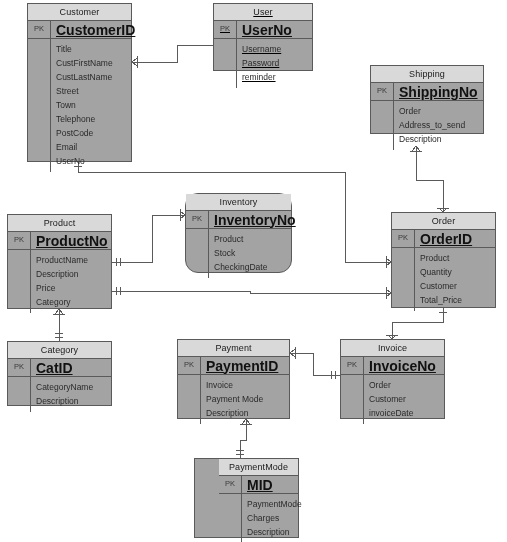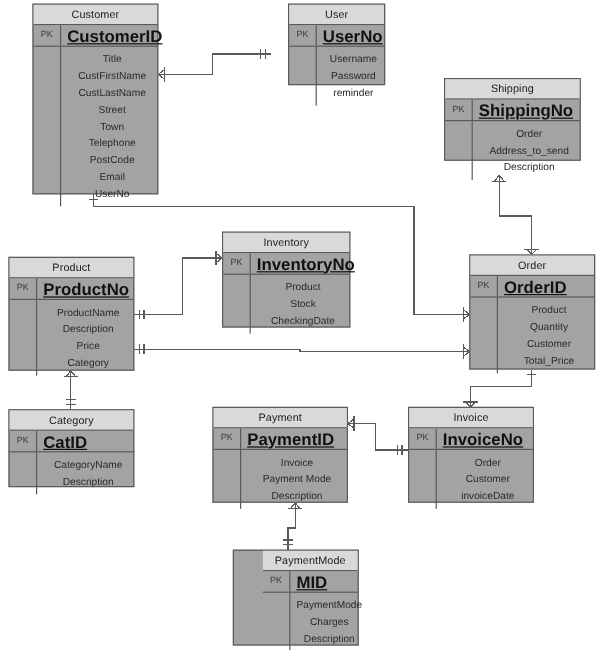--- a/index.html
+++ b/index.html
@@ -70,21 +70,20 @@
   }
   .entity .attrs {
     display: flex;
   }
   .entity .attrs .keycol {
     line-height: normal;
   }
   .entity .attrlist {
     flex: 1;
     padding: 3px 0 4px 0;
-    text-align: center;
   }
   .entity .attr {
     font-size: 8.5px;
     color: #2a2a2a;
     padding: 0 0 0 5px;
     height: 14px;
     line-height: 14px;
     white-space: nowrap;
   }
 </style>
@@ -151,21 +150,21 @@
           <div class="attr">CustLastName</div>
           <div class="attr">Street</div>
           <div class="attr">Town</div>
           <div class="attr">Telephone</div>
           <div class="attr">PostCode</div>
           <div class="attr">Email</div>
           <div class="attr">UserNo</div>
         </div>
       </div>
     </div>
-    <div class="entity" style="left: 240px; top: 3px; width: 81px; height: 68px;">
+    <div class="entity" style="left: 213px; top: 3px; width: 100px; height: 68px; text-decoration: underline;">
       <div class="title">User</div>
       <div class="pkrow">
         <div class="keycol">PK</div>
         <div class="pkname">UserNo</div>
       </div>
       <div class="attrs">
         <div class="keycol"></div>
         <div class="attrlist">
           <div class="attr">Username</div>
           <div class="attr">Password</div>
@@ -181,21 +180,21 @@
       </div>
       <div class="attrs">
         <div class="keycol"></div>
         <div class="attrlist">
           <div class="attr">Order</div>
           <div class="attr">Address_to_send</div>
           <div class="attr">Description</div>
         </div>
       </div>
     </div>
-    <div class="entity" style="left: 185px; top: 193px; width: 107px; height: 80px;">
+    <div class="entity" style="left: 185px; top: 193px; width: 107px; height: 80px; border-radius: 13px;">
       <div class="title">Inventory</div>
       <div class="pkrow">
         <div class="keycol">PK</div>
         <div class="pkname">InventoryNo</div>
       </div>
       <div class="attrs">
         <div class="keycol"></div>
         <div class="attrlist">
           <div class="attr">Product</div>
           <div class="attr">Stock</div>

